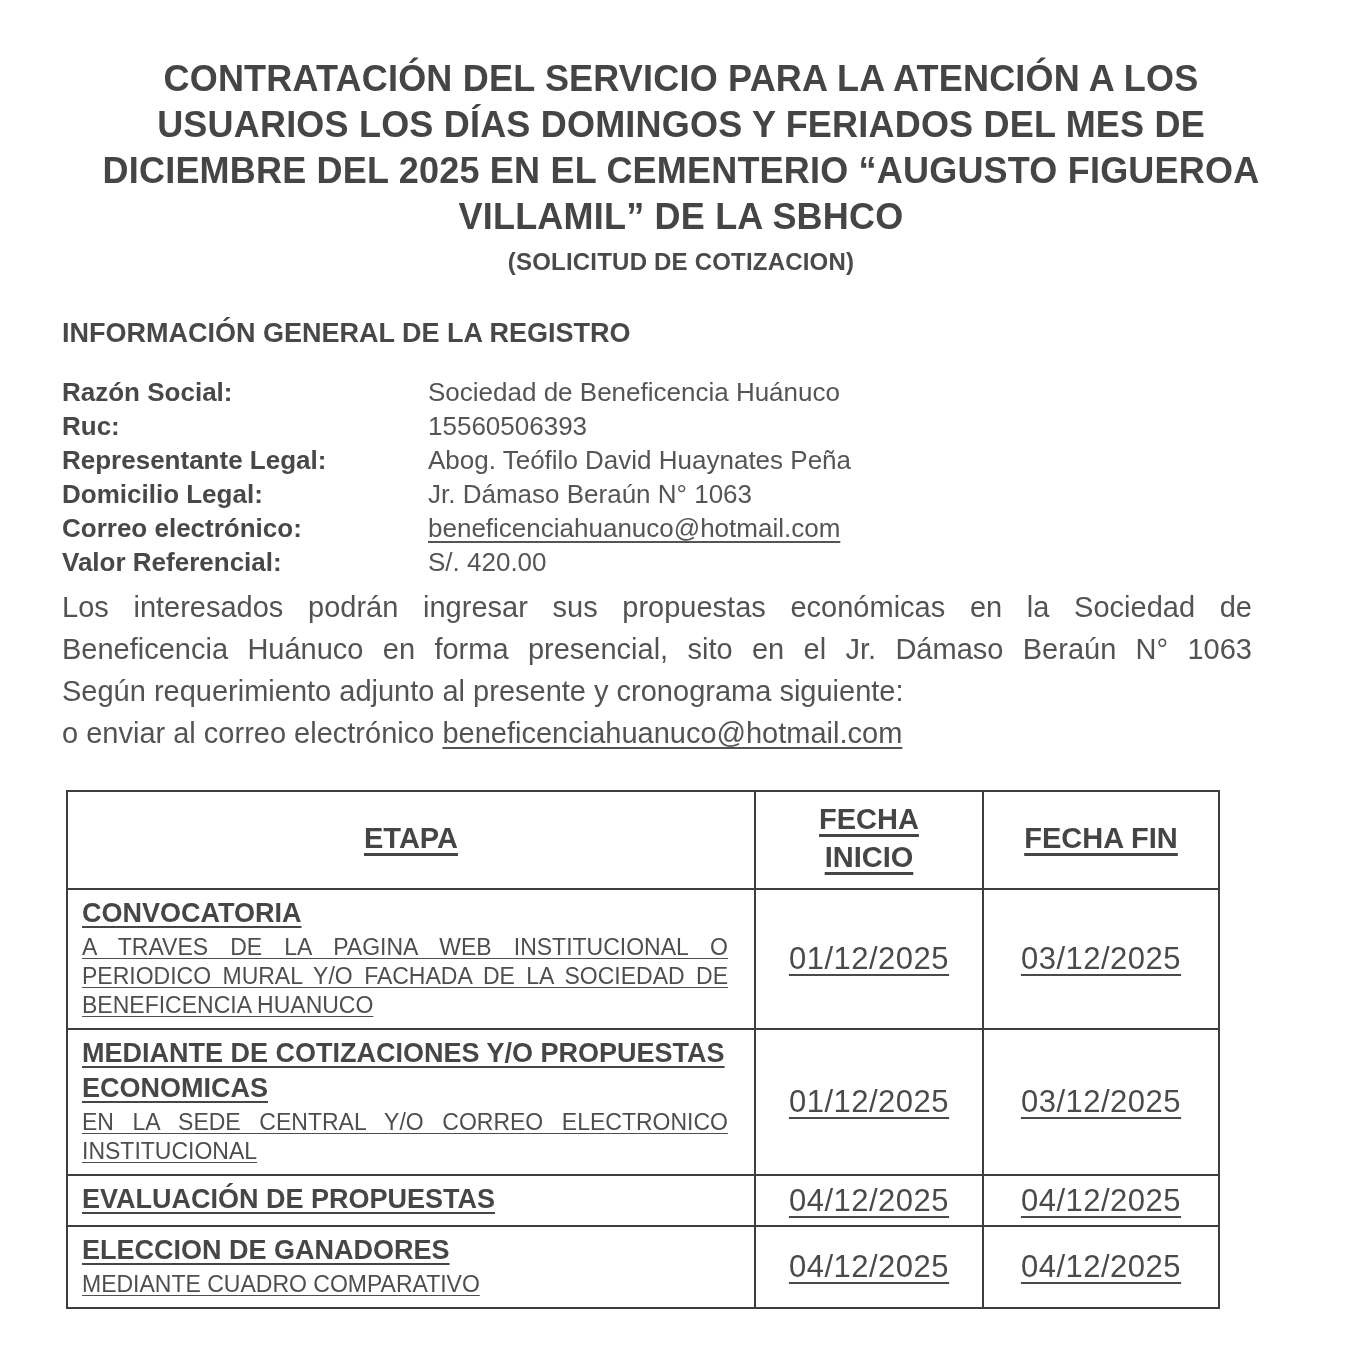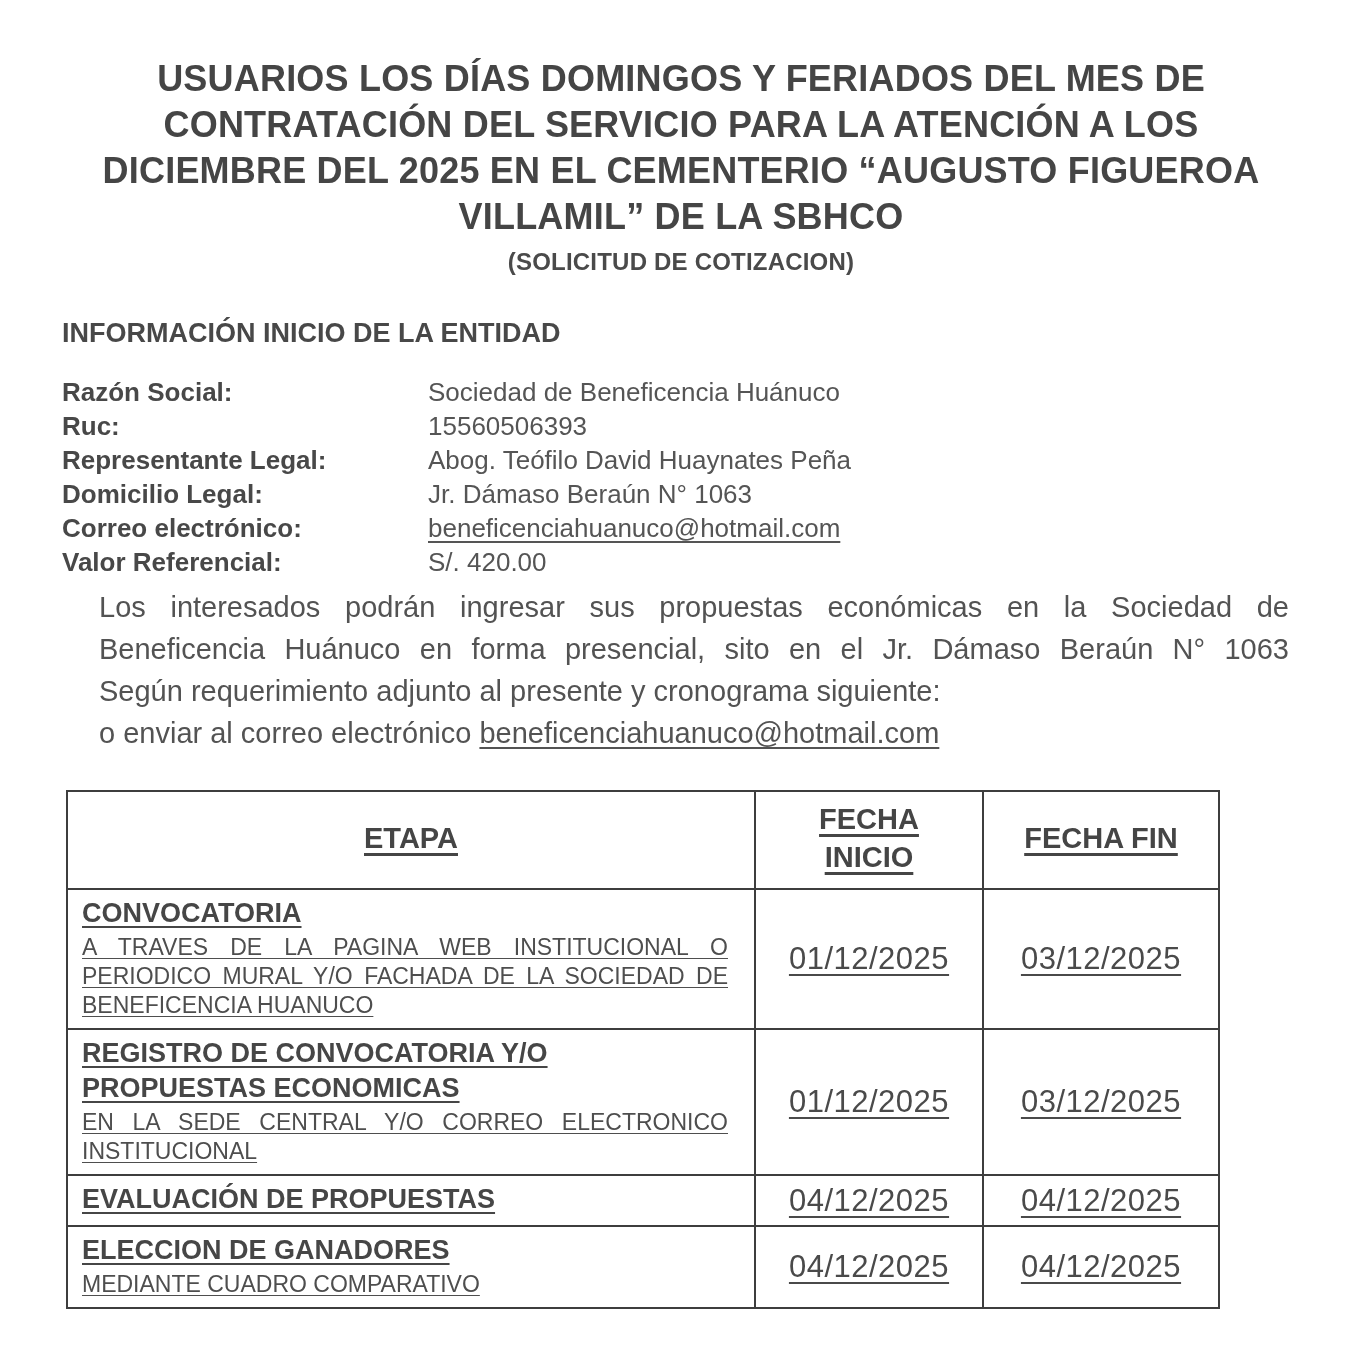--- a/index.html
+++ b/index.html
@@ -71,21 +71,20 @@
     text-underline-offset: 4px;
     text-decoration-thickness: 1.5px;
   }
   
   .paragraph {
     margin-top: 7px;
     width: 1190px;
     font-size: 29px;
     line-height: 42px;
     color: #535353;
-    margin-left: 37px;
   }
   .par-line-justify {
     text-align: justify;
     text-align-last: justify;
   }
   .par-line {
     text-align: left;
   }
   
   .cronograma {
@@ -152,28 +151,28 @@
     text-decoration-thickness: 1.8px;
     letter-spacing: 0.5px;
   }
 </style>
 </head>
 <body>
 
 <div class="page">
 
   <div class="title-block">
+    <div class="title-line">CONTRATACIÓN DEL SERVICIO PARA LA ATENCIÓN A LOS</div>
     <div class="title-line">USUARIOS LOS DÍAS DOMINGOS Y FERIADOS DEL MES DE</div>
-    <div class="title-line">CONTRATACIÓN DEL SERVICIO PARA LA ATENCIÓN A LOS</div>
     <div class="title-line">DICIEMBRE DEL 2025 EN EL CEMENTERIO “AUGUSTO FIGUEROA</div>
     <div class="title-line">VILLAMIL” DE LA SBHCO</div>
     <div class="subtitle">(SOLICITUD DE COTIZACION)</div>
   </div>
 
-  <div class="section-heading">INFORMACIÓN INICIO DE LA ENTIDAD</div>
+  <div class="section-heading">INFORMACIÓN GENERAL DE LA REGISTRO</div>
 
   <div class="info-grid">
     <div class="info-row">
       <div class="info-label">Razón Social:</div>
       <div class="info-value">Sociedad de Beneficencia Huánuco</div>
     </div>
     <div class="info-row">
       <div class="info-label">Ruc:</div>
       <div class="info-value">15560506393</div>
     </div>
@@ -219,21 +218,21 @@
       <tr>
         <td class="stage-cell">
           <div class="stage-title">CONVOCATORIA</div>
           <div class="stage-detail">A TRAVES DE LA PAGINA WEB INSTITUCIONAL O PERIODICO MURAL Y/O FACHADA DE LA SOCIEDAD DE BENEFICENCIA HUANUCO</div>
         </td>
         <td class="date-cell"><span>01/12/2025</span></td>
         <td class="date-cell"><span>03/12/2025</span></td>
       </tr>
       <tr>
         <td class="stage-cell">
-          <div class="stage-title">REGISTRO DE CONVOCATORIA Y/O PROPUESTAS ECONOMICAS</div>
+          <div class="stage-title">MEDIANTE DE COTIZACIONES Y/O PROPUESTAS ECONOMICAS</div>
           <div class="stage-detail">EN LA SEDE CENTRAL Y/O CORREO ELECTRONICO INSTITUCIONAL</div>
         </td>
         <td class="date-cell"><span>01/12/2025</span></td>
         <td class="date-cell"><span>03/12/2025</span></td>
       </tr>
       <tr>
         <td class="stage-cell">
           <div class="stage-title">EVALUACIÓN DE PROPUESTAS</div>
         </td>
         <td class="date-cell"><span>04/12/2025</span></td>

